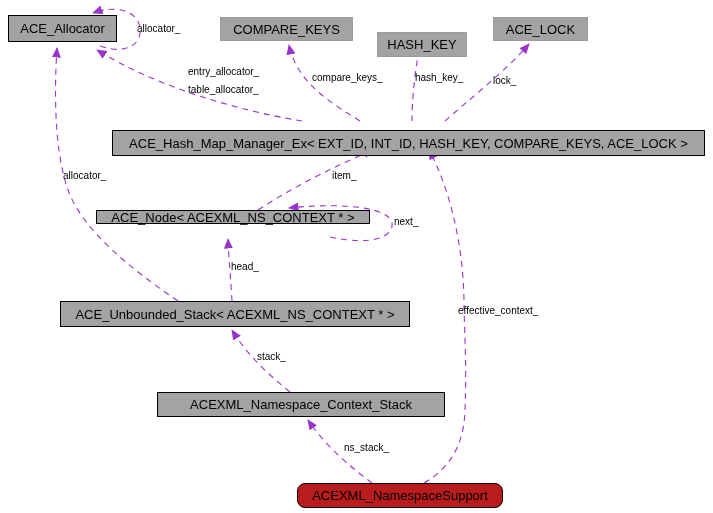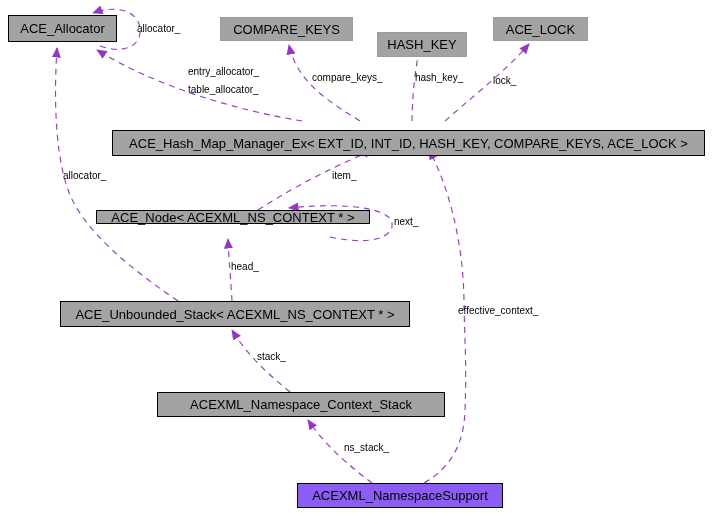--- a/index.html
+++ b/index.html
@@ -8,21 +8,21 @@
     font-family:"Liberation Sans","DejaVu Sans",sans-serif;
   }
   #edges{position:absolute;left:0;top:0;width:713px;height:513px;}
   .edge{stroke:#9a32cd;stroke-width:1.1;fill:none;stroke-dasharray:6 5;}
   .node{
     position:absolute;display:flex;align-items:center;justify-content:center;
     border:1px solid #000;background:#a3a3a3;color:#000;
     font-size:13px;white-space:nowrap;box-sizing:border-box;
   }
   .node.undoc{border-color:#9c9c9c;}
-  .node.focus{background:#8b5cf6;}
+  .node.focus{background:#b91c1c;border-radius:8px;}
   .elabel{
     position:absolute;color:#000;font-size:10px;line-height:15px;white-space:nowrap;
   }
 </style>
 </head>
 <body>
 
 <div id="canvas">
 
   <svg id="edges" viewBox="0 0 713 513" xmlns="http://www.w3.org/2000/svg">

